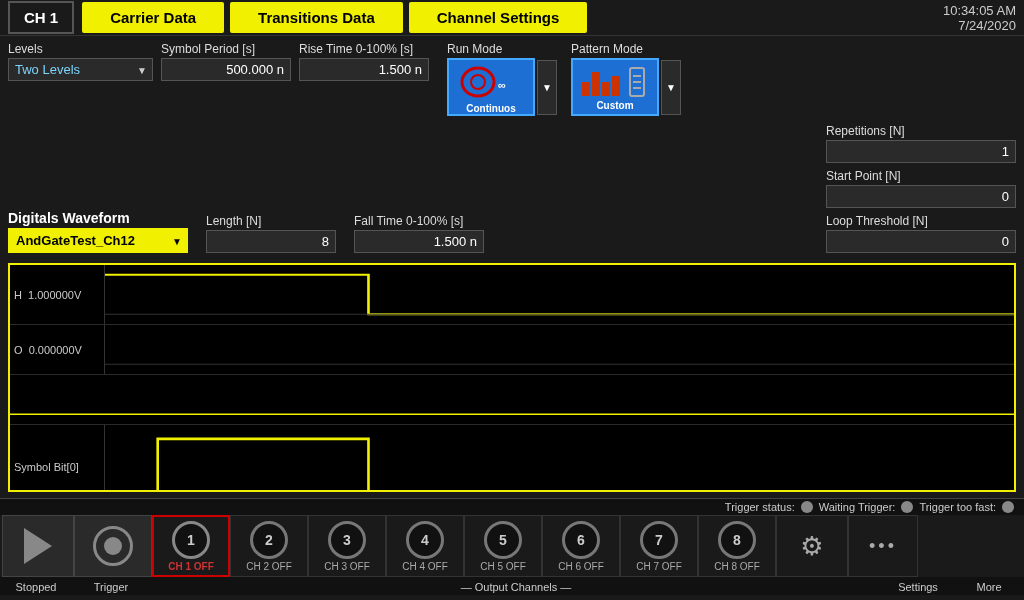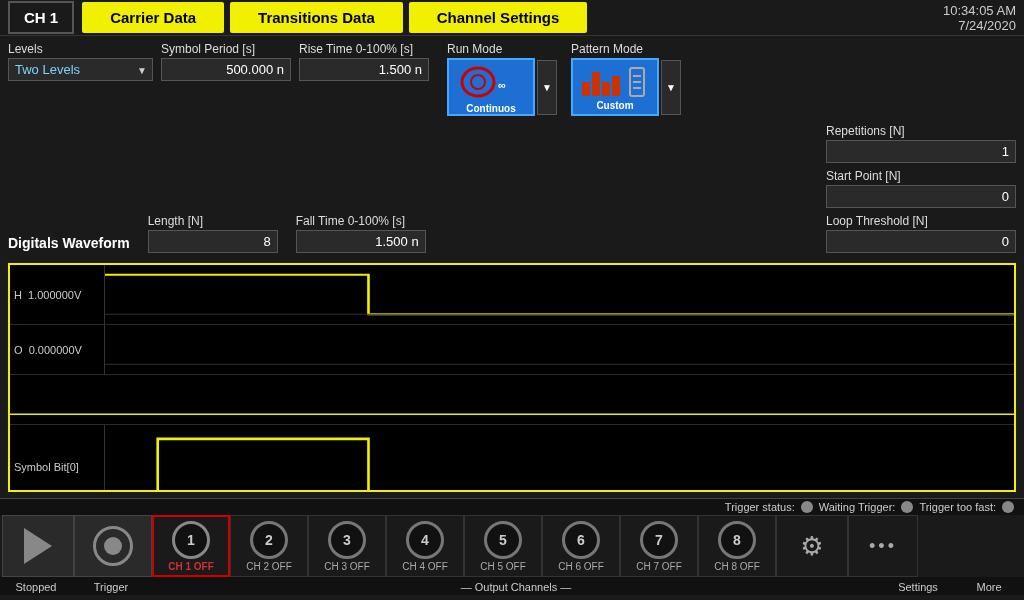--- a/index.html
+++ b/index.html
@@ -349,20 +349,25 @@
             <div style="font-size:10px; color:#fff;">Custom</div>
           </div>
           <div class="mode-dropdown">▼</div>
         </div>
       </div>
     </div>
 
     <div class="top-params" style="margin-bottom:4px; align-items:flex-end;">
       <div class="param-group">
         <span class="digitals-label">Digitals Waveform</span>
+        <div class="waveform-select-wrapper">
+          <select class="waveform-select">
+            <option>AndGateTest_Ch12</option>
+          </select>
+        </div>
       </div>
 
       <div class="param-group" style="margin-left:10px;">
         <span class="param-label">Length [N]</span>
         <input class="param-input" value="8" style="width: 130px;">
       </div>
 
       <div class="param-group" style="margin-left:10px;">
         <span class="param-label">Fall Time 0-100% [s]</span>
         <input class="param-input" value="1.500 n" style="width: 130px;">

